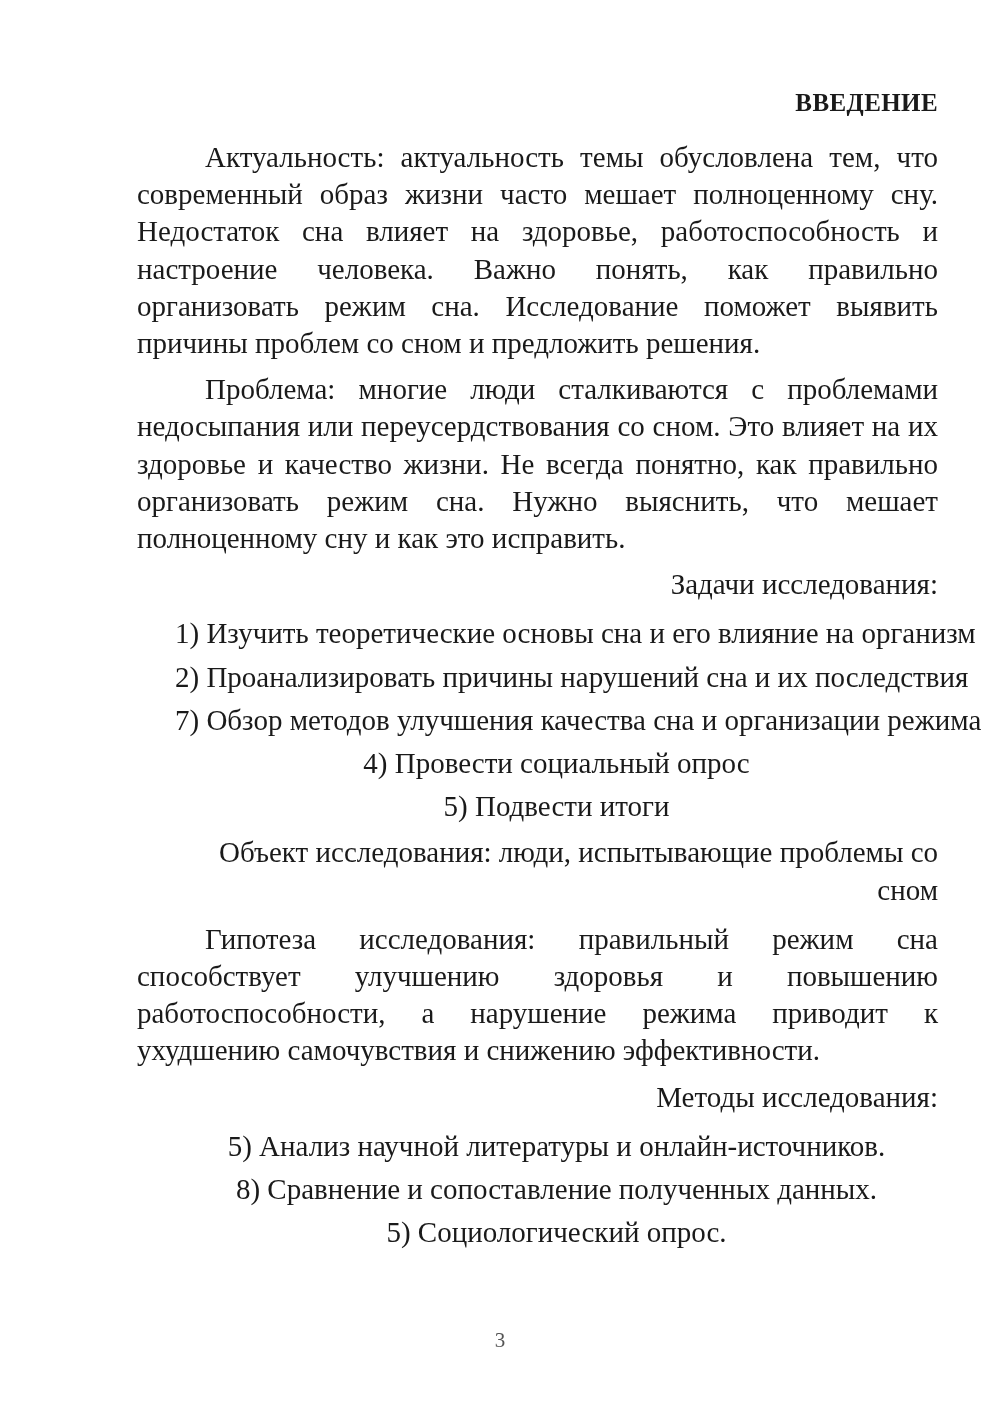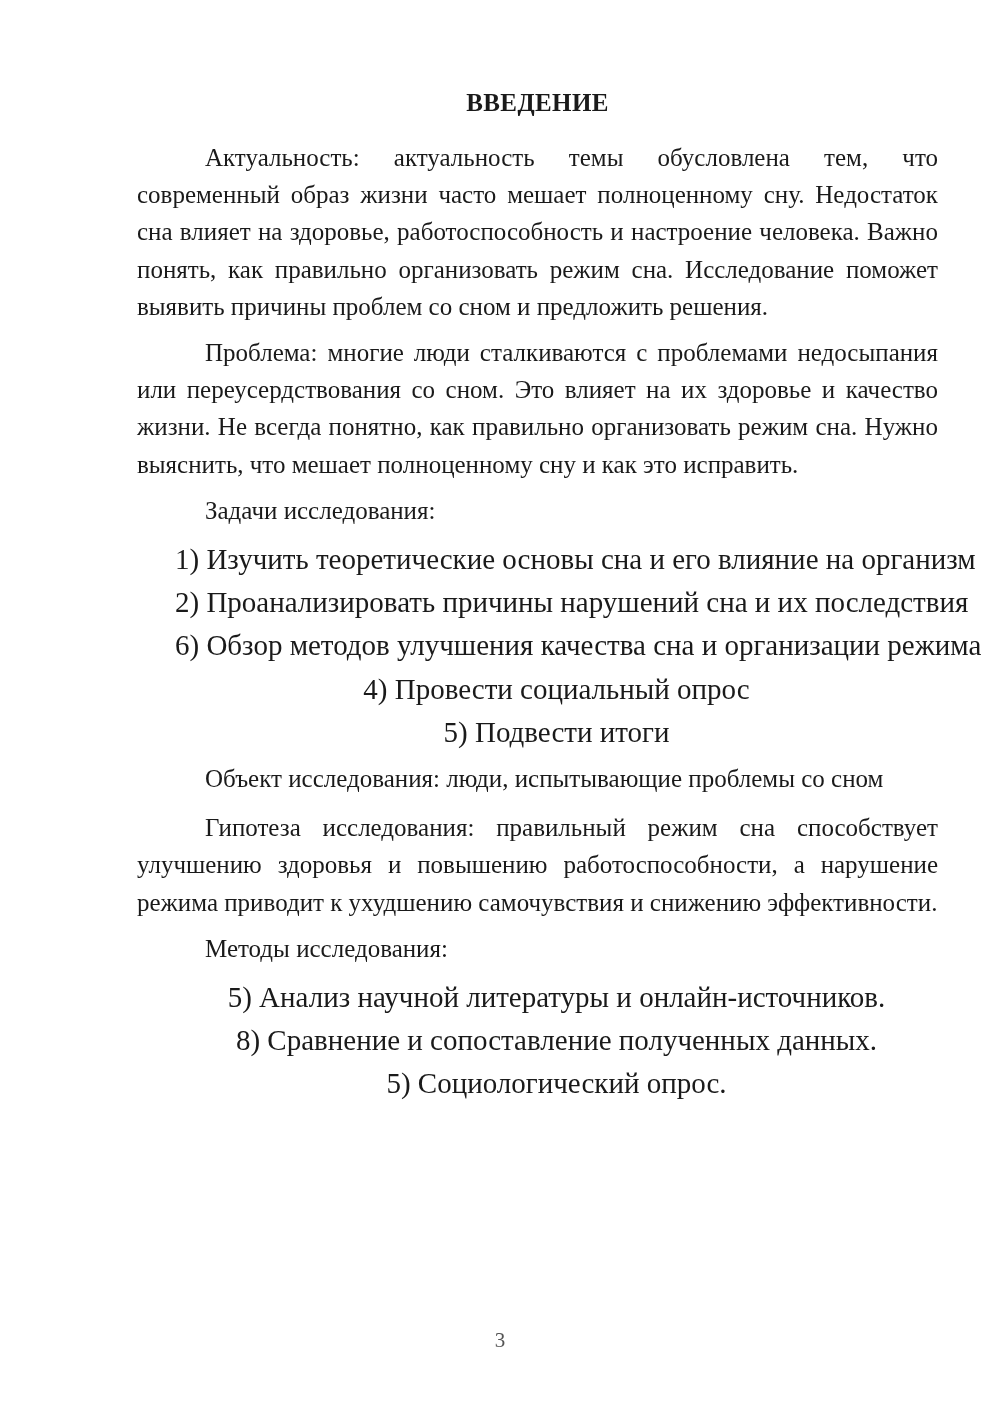--- a/index.html
+++ b/index.html
@@ -24,39 +24,39 @@
   .content {
     position: absolute;
     left: 137px;
     top: 86px;
     width: 801px;
   }
 
   .doc-title {
     font-size: 25px;
     font-weight: bold;
-    text-align: center;
+    text-align: right;
     letter-spacing: 0.4px;
     line-height: 34px;
     margin: 0 0 19px 0;
   }
 
   .para {
-    font-size: 25px;
+    font-size: 29px;
     line-height: 37.2px;
     text-align: justify;
     text-indent: 68px;
     margin: 0 0 9px 0;
     hyphens: none;
     word-spacing: 0px;
   }
 
   
   .para.lead {
-    text-align: left;
+    text-align: right;
     margin-bottom: 12px;
   }
 
   .list {
     list-style: none;
     margin: 0 0 9px 0;
     padding: 0;
   }
 
   .list-item {
@@ -92,21 +92,21 @@
     <p class="para">Актуальность: актуальность темы обусловлена тем, что современный образ жизни часто мешает полноценному сну. Недостаток сна влияет на здоровье, работоспособность и настроение человека. Важно понять, как правильно организовать режим сна. Исследование поможет выявить причины проблем со сном и предложить решения.</p>
 
     <p class="para">Проблема: многие люди сталкиваются с проблемами недосыпания или переусердствования со сном. Это влияет на их здоровье и качество жизни. Не всегда понятно, как правильно организовать режим сна. Нужно выяснить, что мешает полноценному сну и как это исправить.</p>
 
 
     <p class="para lead">Задачи исследования:</p>
 
     <ul class="list">
       <li class="list-item">1) Изучить теоретические основы сна и его влияние на организм</li>
       <li class="list-item">2) Проанализировать причины нарушений сна и их последствия</li>
-      <li class="list-item">6) Обзор методов улучшения качества сна и организации режима</li>
+      <li class="list-item">7) Обзор методов улучшения качества сна и организации режима</li>
       <li class="list-item">4) Провести социальный опрос</li>
       <li class="list-item">5) Подвести итоги</li>
     </ul>
 
     <p class="para lead">Объект исследования: люди, испытывающие проблемы со сном</p>
 
 
     <p class="para">Гипотеза исследования: правильный режим сна способствует улучшению здоровья и повышению работоспособности, а нарушение режима приводит к ухудшению самочувствия и снижению эффективности.</p>
 
     <p class="para lead">Методы исследования:</p>

